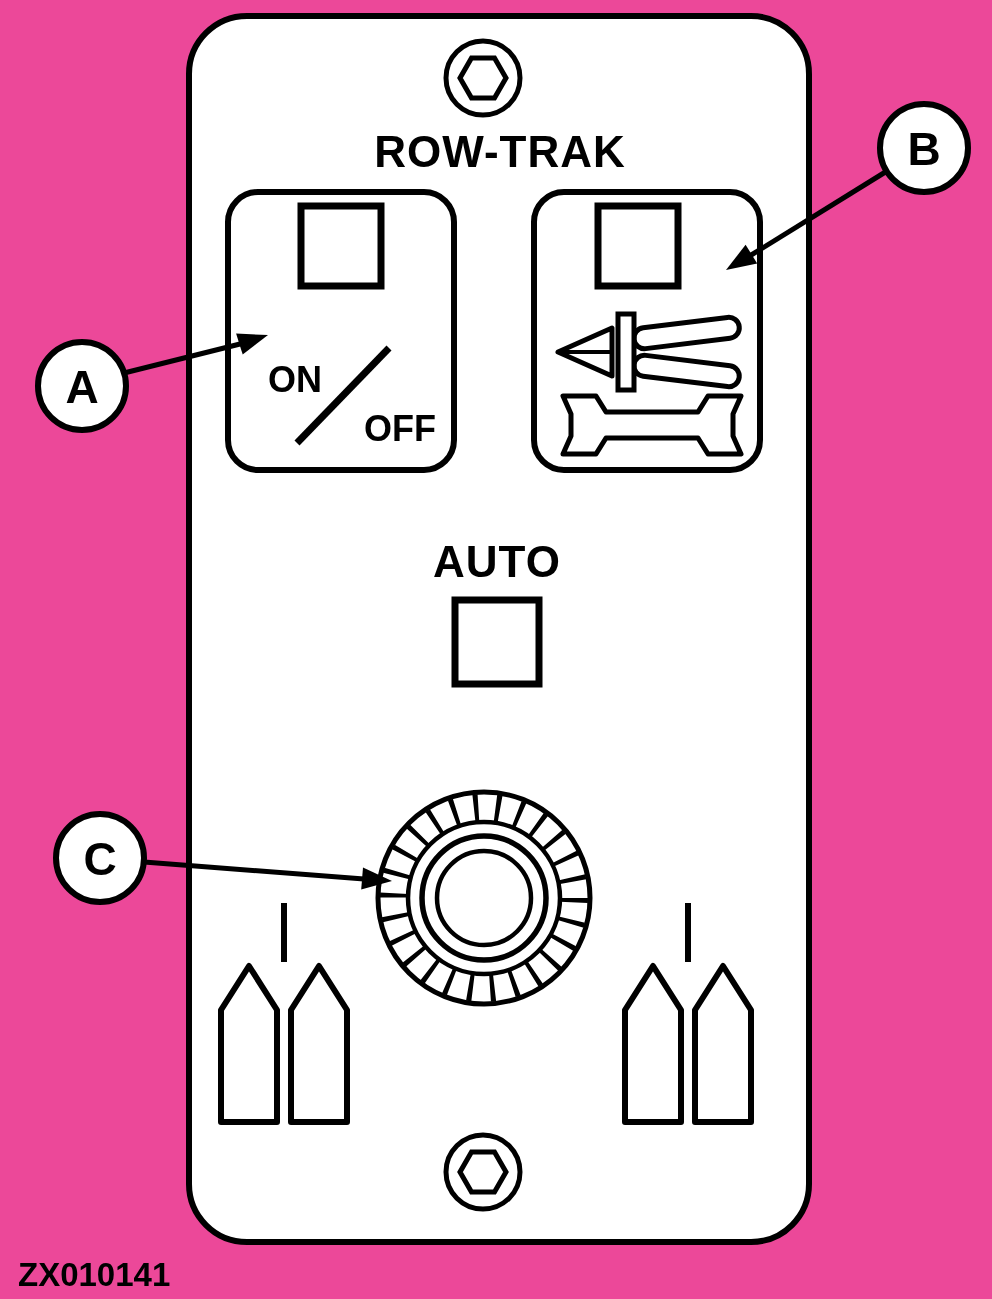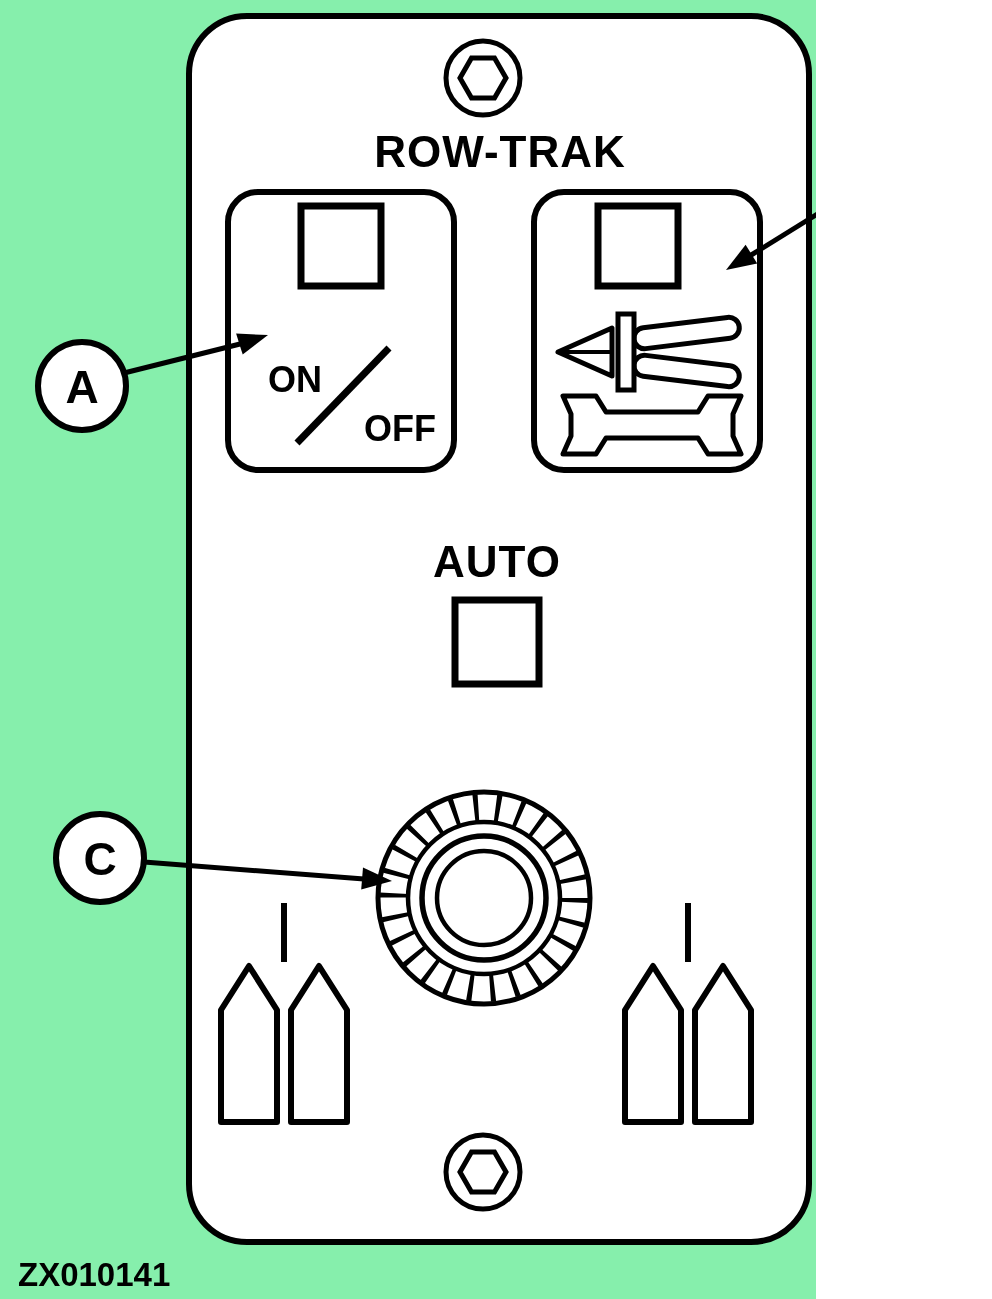--- a/index.html
+++ b/index.html
@@ -2,23 +2,23 @@
 <html><head>
 <meta charset="utf-8">
 <style>
   html, body {
     margin: 0;
     padding: 0;
     background: #ffffff;
   }
   .figure-canvas {
     position: relative;
-    width: 816px;
+    width: 992px;
     height: 1299px;
-    background: #86efac;
+    background: #ec4899;
     overflow: hidden;
   }
   svg text {
     font-family: "Liberation Sans", "DejaVu Sans", sans-serif;
     font-weight: 700;
     fill: #000000;
   }
   .t-title   { font-size: 44px; letter-spacing: 1px; }
   .t-switch  { font-size: 36px; }
   .t-callout { font-size: 46px; }

